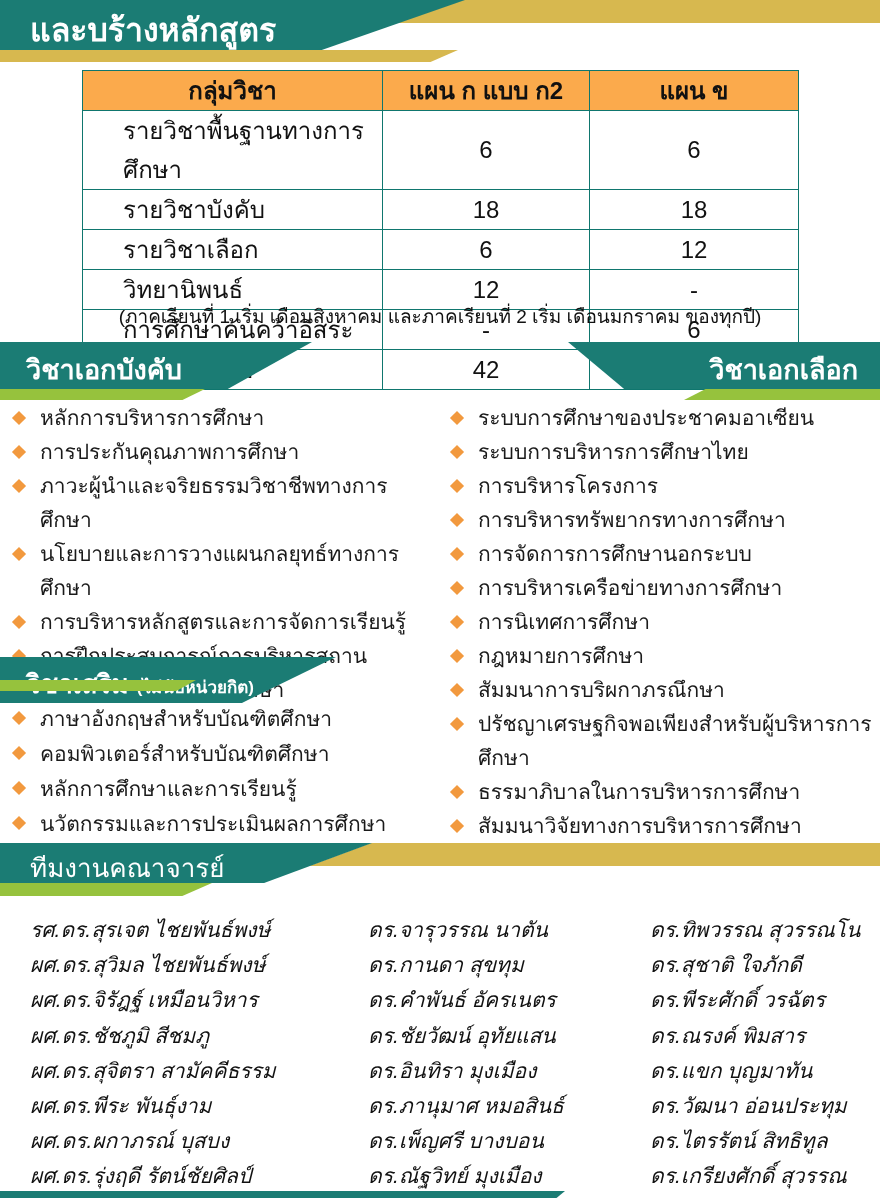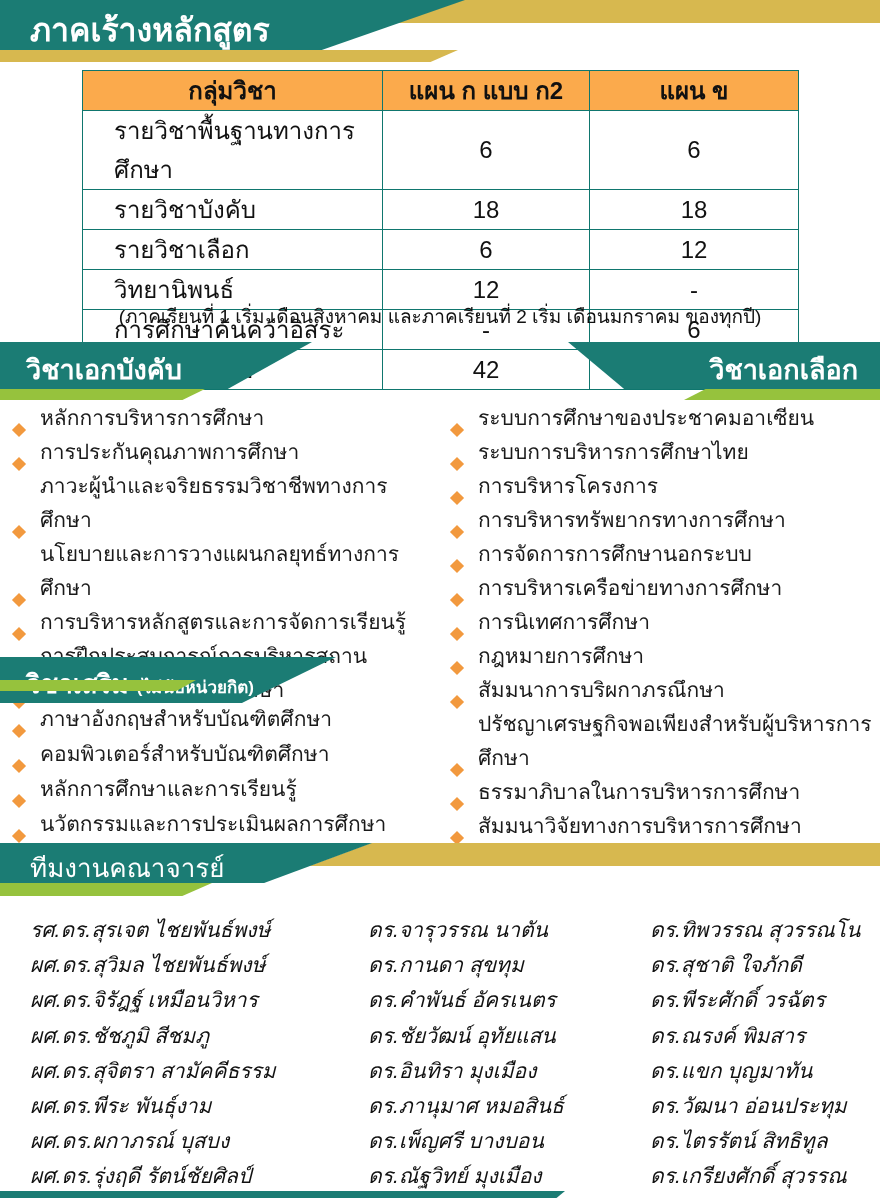--- a/index.html
+++ b/index.html
@@ -52,27 +52,27 @@
   .bottom-strip{left:0;top:1191px;width:565px;height:7px;
     clip-path:polygon(0 0,100% 0,98.5% 100%,0 100%);}
 
   
   .tbl-wrap{position:absolute;left:82px;top:70px;width:716px;}
   table.curr{border-collapse:collapse;width:716px;table-layout:fixed;}
   table.curr col.c1{width:300px;} table.curr col.c2{width:207px;} table.curr col.c3{width:209px;}
   table.curr th,table.curr td{border:1px solid #0f766e;font-size:24px;padding:0;}
   table.curr th{background:#fbaa4c;height:37px;font-weight:bold;text-align:center;color:#111;}
   table.curr td{height:31px;text-align:center;color:#111;}
-  table.curr td.lbl{text-align:left;padding-left:31px;}
+  table.curr td.lbl{text-align:left;padding-left:40px;}
   table.curr tr.total td{font-weight:normal;text-align:center;padding-left:0;}
   .note{position:absolute;left:82px;top:301px;width:716px;text-align:center;font-size:19px;color:#111;}
 
   
   .blist{position:absolute;margin:0;padding:0;list-style:none;}
-  .blist li{display:flex;align-items:flex-end;line-height:34px;font-size:21px;color:#1a1a1a;}
+  .blist li{display:flex;align-items:flex-start;line-height:34px;font-size:21px;color:#1a1a1a;}
   .blist .dmd{width:10px;height:10px;background:#f2993e;transform:rotate(45deg);
     flex:0 0 10px;margin:12px 16px 0 6px;}
   .list-req{left:8px;top:401px;width:408px;}
   .list-elec{left:446px;top:401px;width:430px;}
   .list-supp{left:8px;top:701px;width:430px;}
   .list-supp li{line-height:35px;}
 
   
   .fac-col{position:absolute;top:912px;}
   .fac-col p{margin:0;line-height:35.2px;font-size:21px;color:#111;font-style:italic;}
@@ -80,21 +80,21 @@
   .fac2{left:368px;width:275px;}
   .fac3{left:650px;width:230px;}
 </style>
 </head>
 <body>
 
 <div class="page">
 
   <div class="shape gold hdr-gold-top"></div>
   <div class="shape teal hdr-teal">
-    <div class="hdr-title">ภาคเร้างหลักสูตร</div>
+    <div class="hdr-title">และบร้างหลักสูตร</div>
   </div>
   <div class="shape gold hdr-gold-tail"></div>
 
   <div class="tbl-wrap">
     <table class="curr">
       <colgroup>
           <col class="c1">
           <col class="c2">
           <col class="c3">
         </colgroup>

